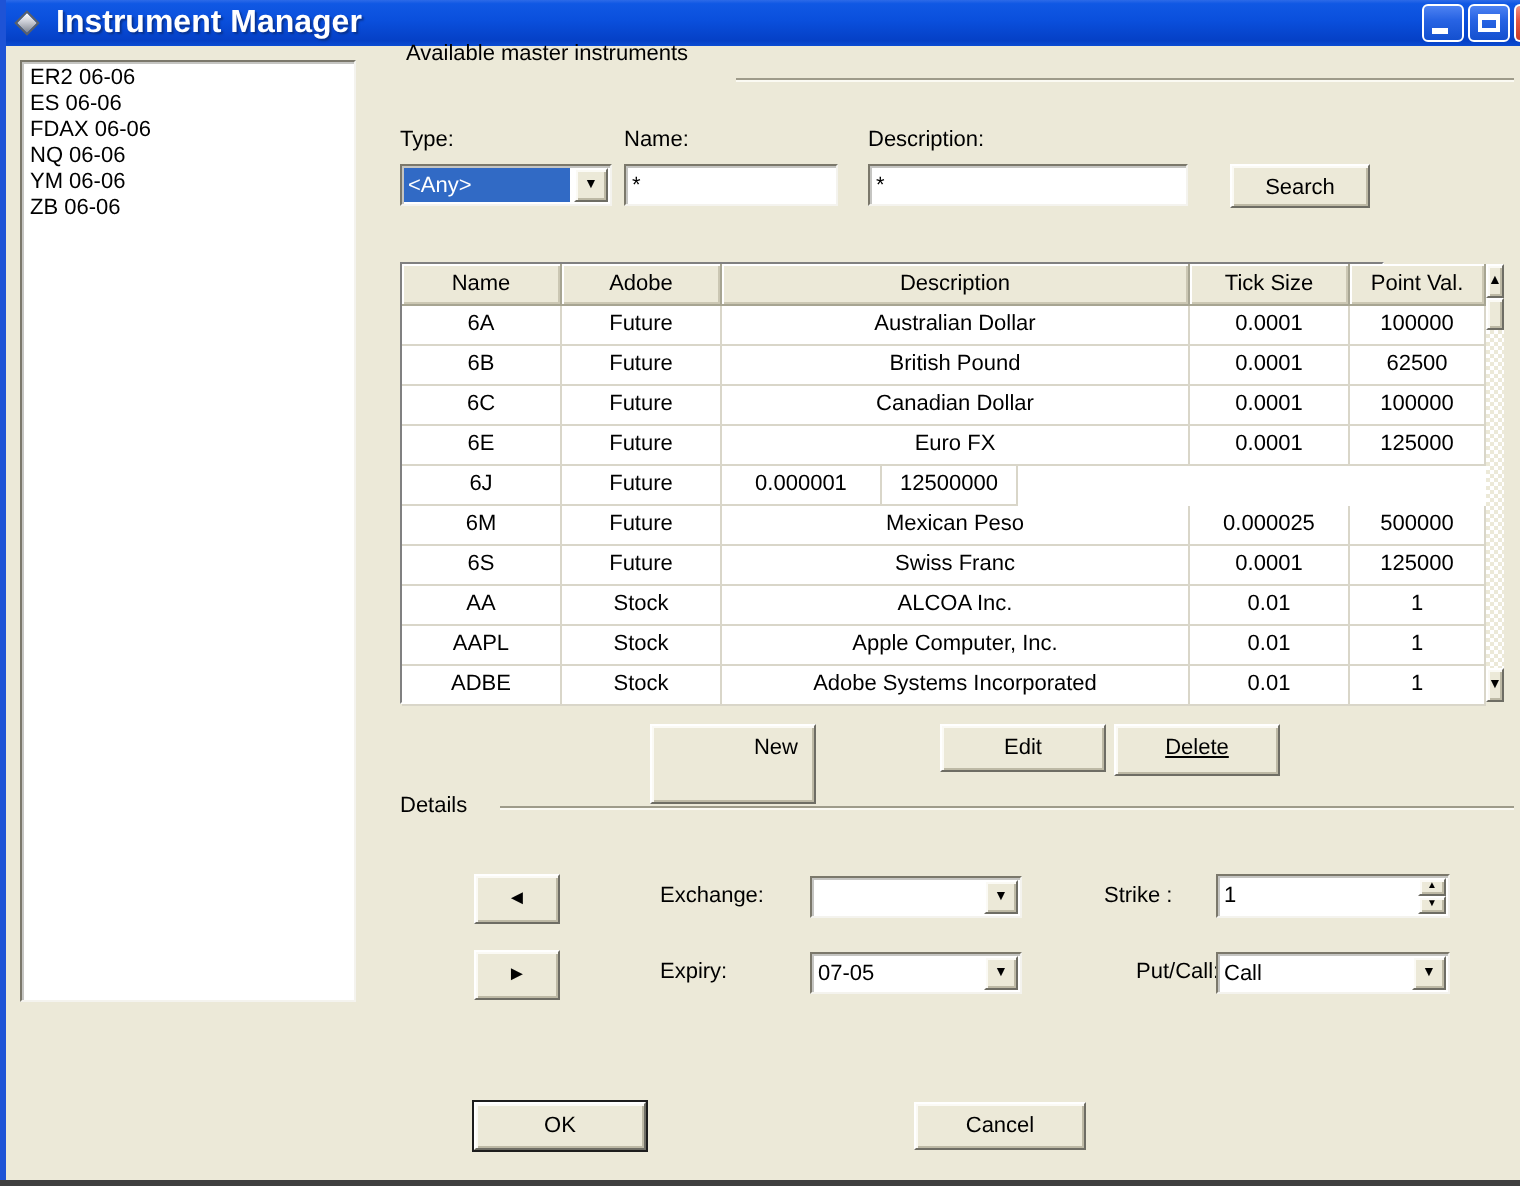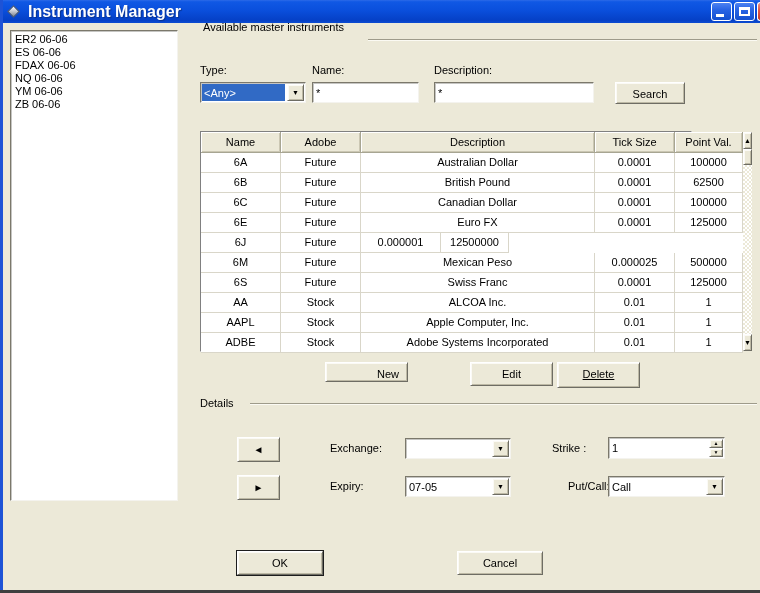--- a/index.html
+++ b/index.html
@@ -216,21 +216,21 @@
         </div>
     </div>
     <div class="vscroll">
       <div class="sb-btn raised">▲</div>
       <div class="sb-thumb raised"></div>
       <div class="sb-track"></div>
       <div class="sb-btn raised">▼</div>
     </div>
   </div>
 
-  <div class="btn raised" style="left:325px; top:362px; width:83px; height:20px;padding-left:43px;">New</div>
+  <div class="btn raised" style="left:325px; top:362px; width:83px; height:40px;padding-left:43px;">New</div>
   <div class="btn raised" style="left:454px; top:362px; width:83px; height:24px;margin-left:16px;">Edit</div>
   <div class="btn raised" style="left:557px; top:362px; width:83px; height:26px;text-decoration:underline;">Delete</div>
 
   <div class="group-label" style="left:200px; top:397px;">Details</div>
   <div class="etched-line" style="left:250px; top:403px; width:507px;"></div>
 
   <div class="nav-btn raised" style="left:237px; top:437px;">
     <span>◄</span>
   </div>
   <div class="nav-btn raised" style="left:237px; top:475px;">

